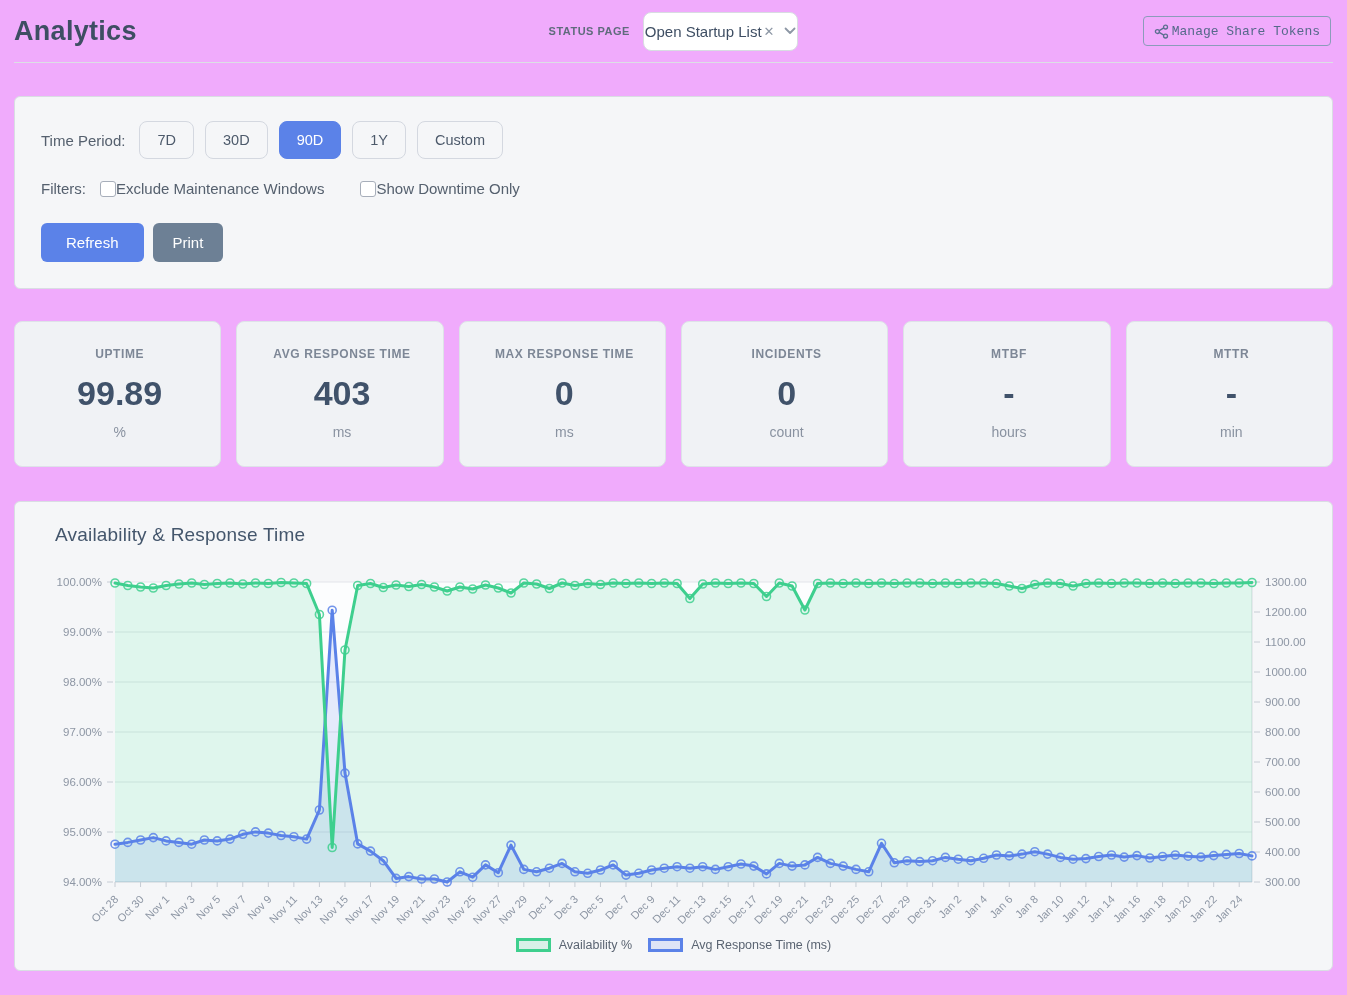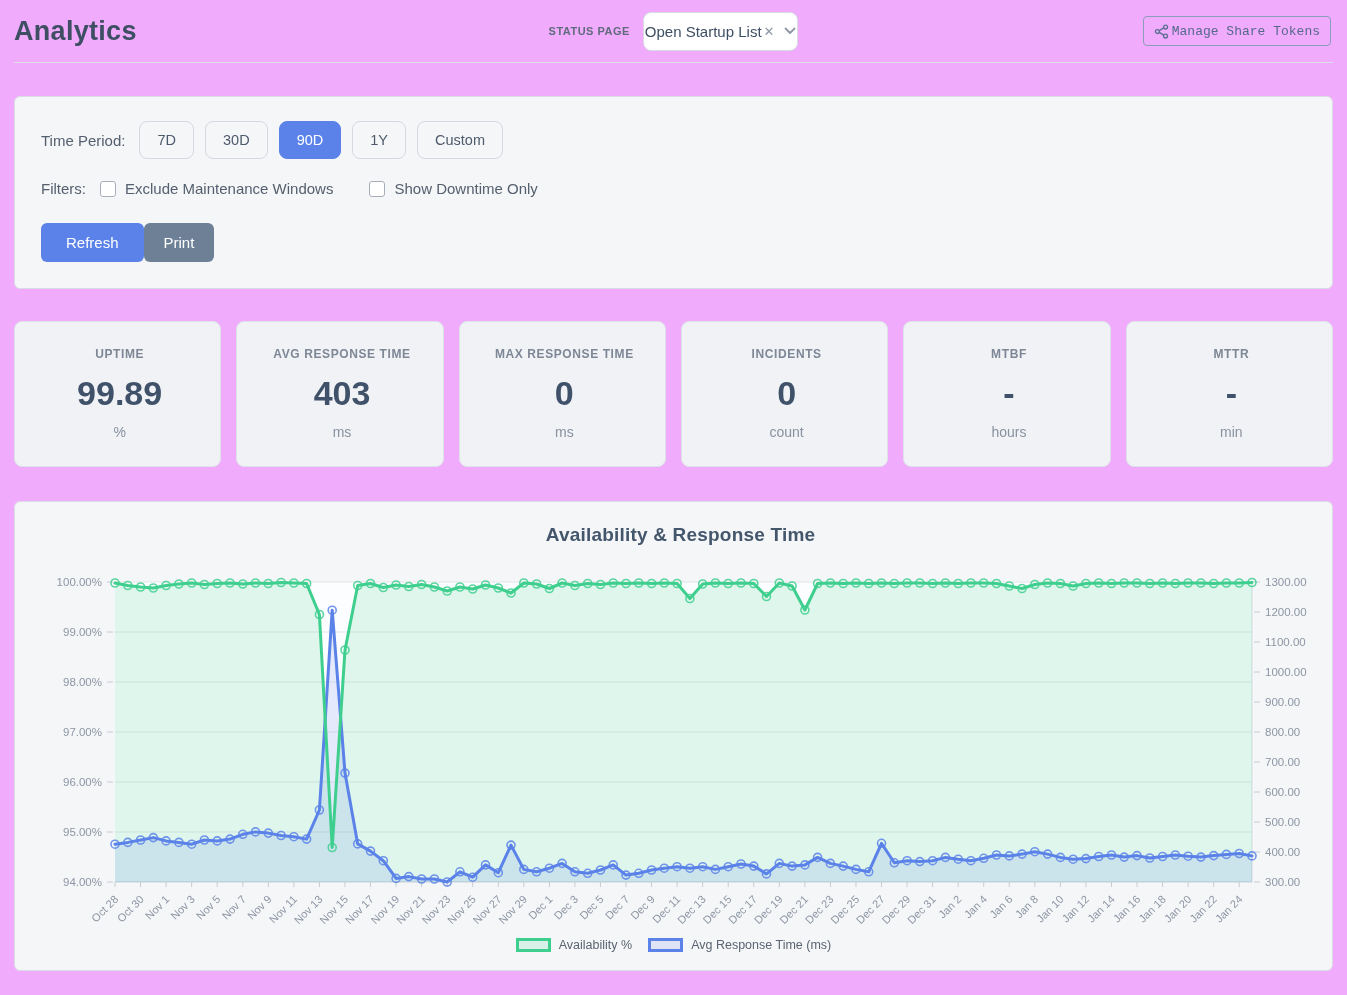--- a/index.html
+++ b/index.html
@@ -21,38 +21,38 @@
   
   .panel { margin: 33px 14px 0 14px; background: #f5f6f8; border: 1px solid #d9dde3; border-radius: 6px; }
   .filter-panel { padding: 24px 26px 26px 26px; }
   .row { display: flex; align-items: center; }
   .row-label { font-size: 15px; color: #55606e; margin-right: 14px; }
   .tp-buttons { display: flex; gap: 11px; }
   .tp-btn { font-family: inherit; font-size: 14.5px; color: #4d5a6b; background: transparent; border: 1px solid #d4d8e0; border-radius: 8px; padding: 10px 17px; cursor: pointer; }
   .tp-btn.active { background: #5b82e8; border-color: #5b82e8; color: #ffffff; }
   .filters-row { margin-top: 21px; }
   .checkboxes { display: flex; gap: 36px; }
-  .cb-item { display: flex; align-items: center; gap: 9px; cursor: pointer; }
+  .cb-item { display: flex; align-items: center; cursor: pointer; }
   .cb-box { width: 16px; height: 16px; background: #ffffff; border: 1.5px solid #a7aeba; border-radius: 3px; display: inline-block; }
   .cb-label { font-size: 15px; color: #55606e; }
-  .actions-row { margin-top: 26px; }
+  .actions-row { margin-top: 26px; gap: 9px; }
   .btn { font-family: inherit; font-size: 15px; color: #ffffff; border: none; border-radius: 6px; padding: 11px 25px; cursor: pointer; }
   .btn.primary { background: #5b82e8; }
   .btn.secondary { background: #6d8095; padding: 11px 20px; }
 
   
   .stats-row { display: flex; gap: 15px; margin: 32px 14px 0 14px; }
   .stat-card { flex: 1; background: #f0f2f5; border: 1px solid #dee2e8; border-radius: 8px; text-align: center; padding: 25px 2px 26px 6px; }
   .stat-label { font-size: 12px; font-weight: 700; color: #7d8796; letter-spacing: 0.6px; }
   .stat-value { font-size: 34px; font-weight: 800; color: #40526a; margin: 13px 0 11px 0; }
   .stat-unit { font-size: 14px; color: #8992a0; }
 
   
   .chart-panel { margin-top: 34px; padding: 22px 26px 12px 26px; }
-  .chart-title { margin: 0 0 14px 14px; font-size: 19px; font-weight: 700; color: #44566c; letter-spacing: 0.2px; text-align: center; }
+  .chart-title { margin: 0 0 14px 14px; font-size: 19px; font-weight: 400; color: #44566c; letter-spacing: 0.2px; }
   .chart-svg { display: block; }
   .chart-svg text { font-family: "Liberation Sans", sans-serif; }
   .legend { display: flex; justify-content: center; align-items: center; gap: 16px; margin-top: 2px; padding-bottom: 6px; }
   .legend-item { display: flex; align-items: center; gap: 8px; cursor: pointer; }
   .legend-swatch { width: 35px; height: 14px; border: 3px solid; display: inline-block; }
   .legend-label { font-size: 12.5px; color: #5a6472; }
 </style>
 </head>
 <body>
 

